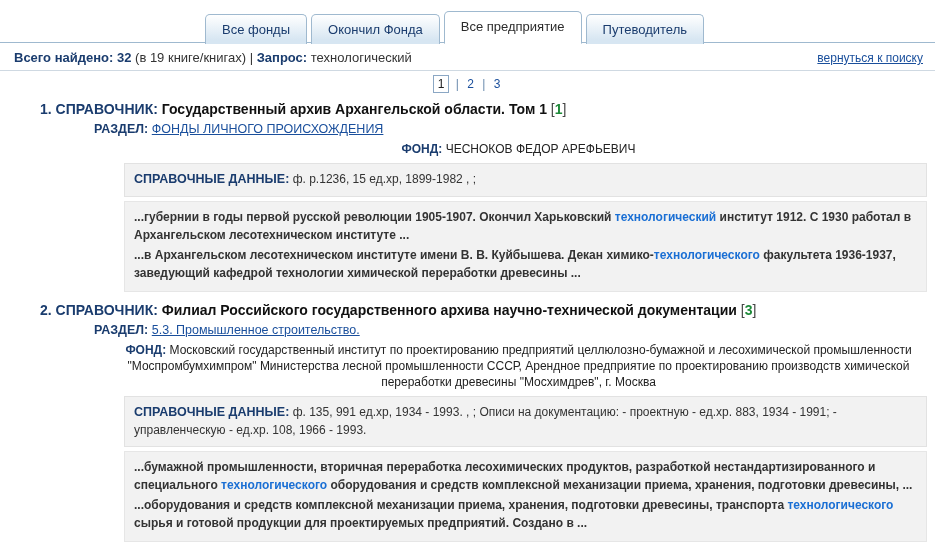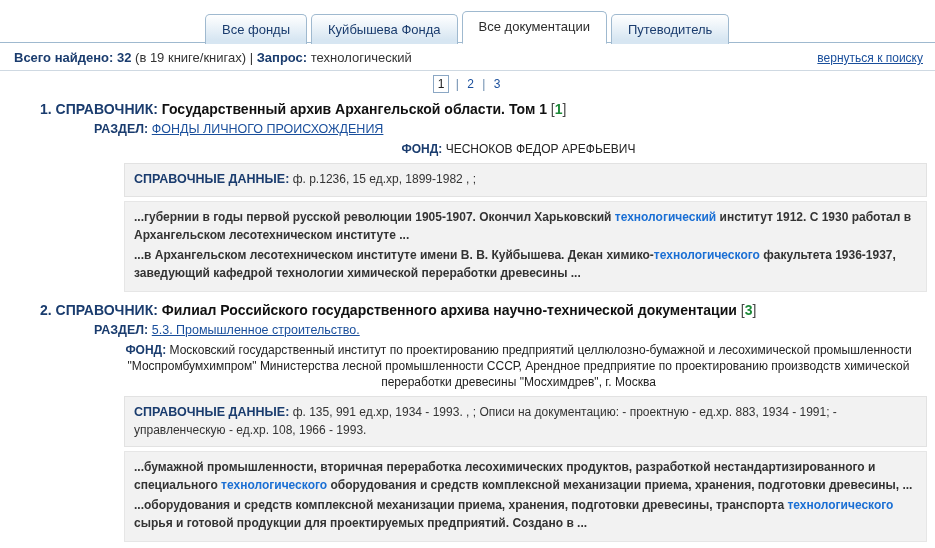--- a/index.html
+++ b/index.html
@@ -154,22 +154,22 @@
   .hl { color: #1a6fd4; }
 </style>
 </head>
 <body>
 
 <div id="page">
 
   <div class="tabbar">
     <div class="tabs">
       <div class="tab">Все фонды</div>
-      <div class="tab">Куйбышева Фонда</div>
-      <div class="tab active">Все документации</div>
+      <div class="tab">Окончил Фонда</div>
+      <div class="tab active">Все предприятие</div>
       <div class="tab">Путеводитель</div>
     </div>
   </div>
 
   <div class="summary">
     <span class="lbl">Всего найдено:</span>
     <b>32</b>
     <span class="plain">(в 19 книге/книгах)</span>
     <span class="plain">|</span>
     <span class="lbl">Запрос:</span>

